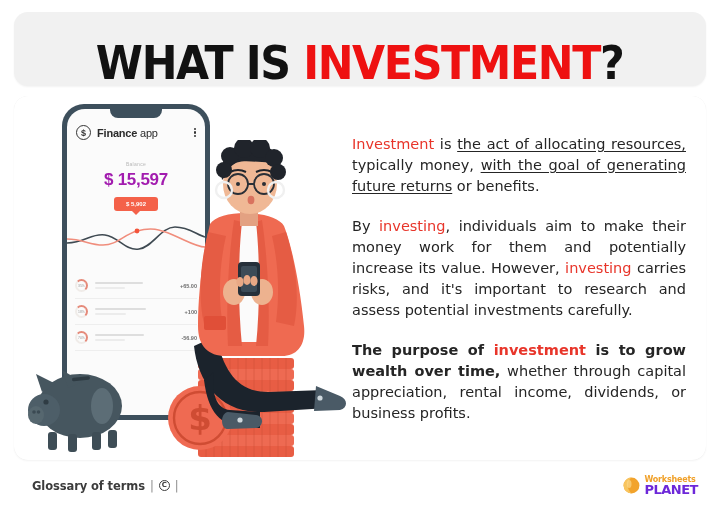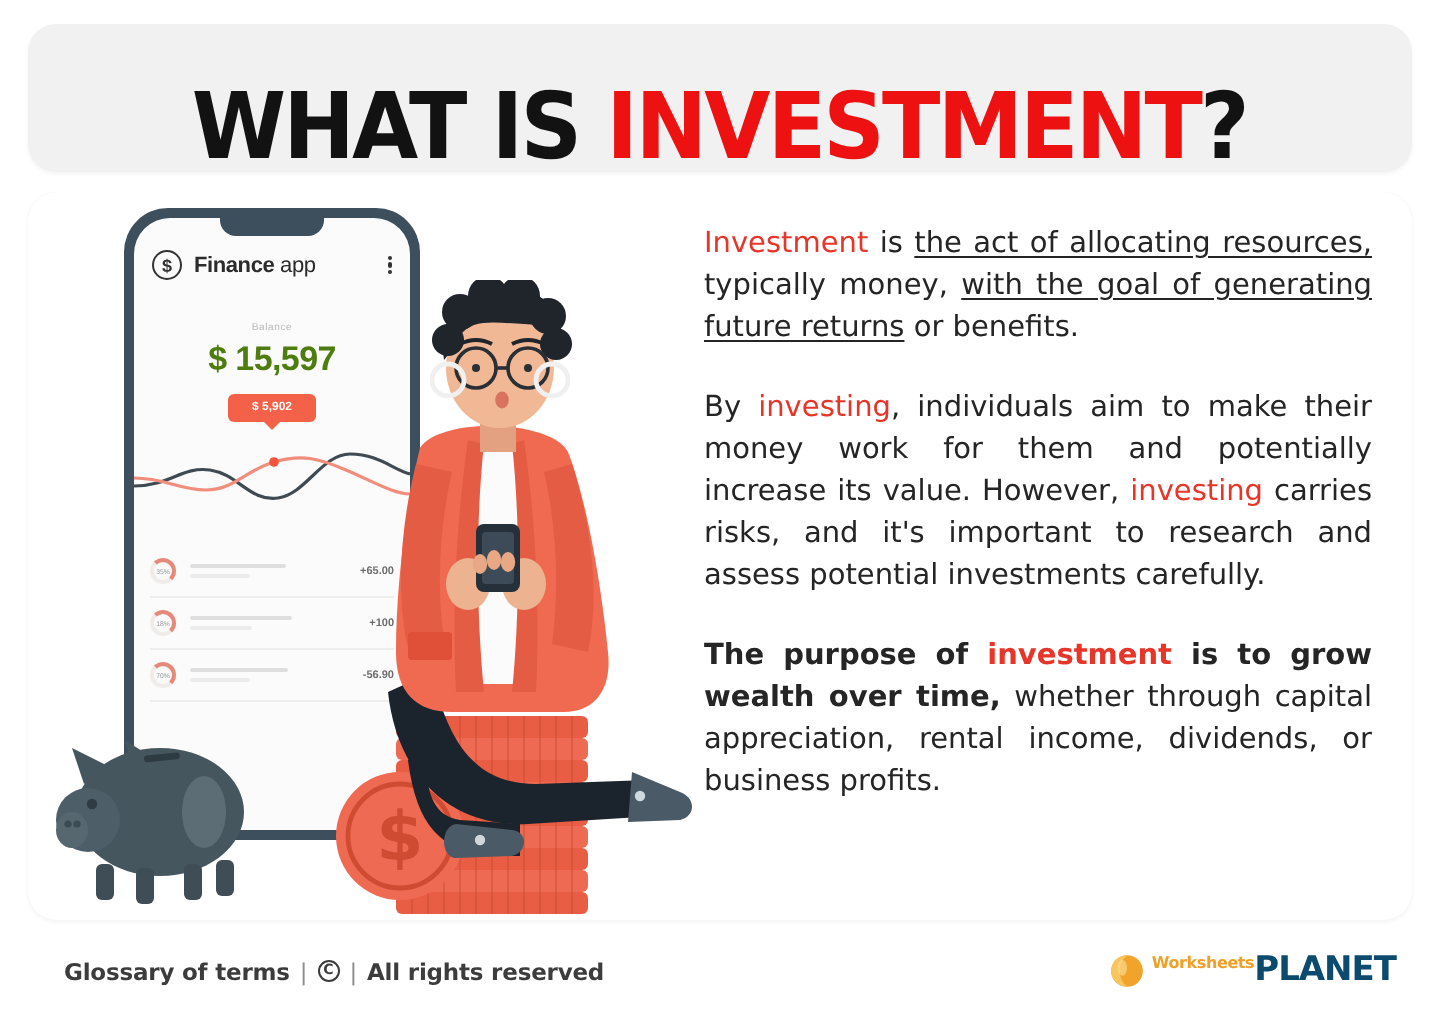--- a/index.html
+++ b/index.html
@@ -123,21 +123,21 @@
     text-align: center;
     font-size: 5px;
     color: #b8b8b8;
     margin-top: 21px;
     letter-spacing: 0.3px;
   }
   .bal-amount {
     text-align: center;
     font-size: 17px;
     font-weight: bold;
-    color: #4d7c0f;
+    color: #a21caf;
     margin-top: 3px;
     letter-spacing: -0.3px;
   }
   .badge {
     margin: 7px auto 0 auto;
     width: 44px; height: 14px;
     background: #f4543a;
     border-radius: 3px;
     color: #fff;
     font-size: 6px;
@@ -198,21 +198,21 @@
   .person { position: absolute; left: 150px; top: 44px; width: 190px; height: 300px; }
 
   
   .textpanel {
     flex: 1;
     background: #ffffff;
     border-radius: 0 14px 14px 0;
     padding: 16px 20px 14px 16px;
     display: flex;
     flex-direction: column;
-    justify-content: flex-start;
+    justify-content: center;
     gap: 19px;
   }
   .para {
     font-family: "DejaVu Sans", sans-serif;
     font-size: 14.5px;
     line-height: 1.45;
     color: #252525;
     text-align: justify;
     text-justify: inter-word;
   }
@@ -245,28 +245,28 @@
   .copy-mark {
     display: inline-flex; align-items: center; justify-content: center;
     width: 11px; height: 11px; border: 1px solid #3c3c3c; border-radius: 50%;
     font-size: 7px; font-weight: bold; line-height: 1;
   }
   .brand {
     margin-left: auto;
     display: flex; align-items: center; gap: 3px;
   }
   .brand-mark { width: 19px; height: 19px; flex-shrink: 0; }
-  .brand-words { display: flex; line-height: 1; }
+  .brand-words { display: flex; flex-direction: column; line-height: 1; }
   .brand-top {
     font-family: "DejaVu Sans", sans-serif;
     font-size: 8px; font-weight: bold; color: #f0a028; letter-spacing: -0.2px;
   }
   .brand-bot {
     font-family: "DejaVu Sans", sans-serif;
-    font-size: 17px; font-weight: bold; color: #0c4a6e; letter-spacing: -0.5px;
+    font-size: 13px; font-weight: bold; color: #6d28d9; letter-spacing: -0.5px;
     margin-top: -1px;
   }
 </style>
 </head>
 <body>
 
 <div class="poster">
 
   <div class="title-card">
     <div class="title-text"><span class="title-black">WHAT IS </span><span class="title-red">INVESTMENT</span><span class="title-black">?</span></div>
@@ -441,21 +441,20 @@
       <p class="para"><span class="bold">The purpose of </span><span class="red bold">investment</span><span class="bold"> is to grow wealth over time,</span><span> whether through capital appreciation, rental income, dividends, or business profits.</span></p>
     </div>
   </div>
 
   <div class="footer">
     <div class="footer-text">
       <span>Glossary of terms</span>
       <span class="sep">|</span>
       <span class="copy-mark">C</span>
       <span class="sep">|</span>
-      <span>All rights reserved</span>
     </div>
     <div class="brand">
       <svg class="brand-mark" viewBox="0 0 24 24">
         <circle cx="12" cy="12" r="10" fill="#f2a32c"></circle>
         <path d="M12 2 A10 10 0 0 0 12 22 A13 13 0 0 1 12 2 Z" fill="#f8c55f"></path>
         <ellipse cx="9" cy="10" rx="3" ry="5" fill="#fbd98c" opacity="0.7"></ellipse>
       </svg>
       <div class="brand-words">
         <span class="brand-top">Worksheets</span>
         <span class="brand-bot">PLANET</span>

